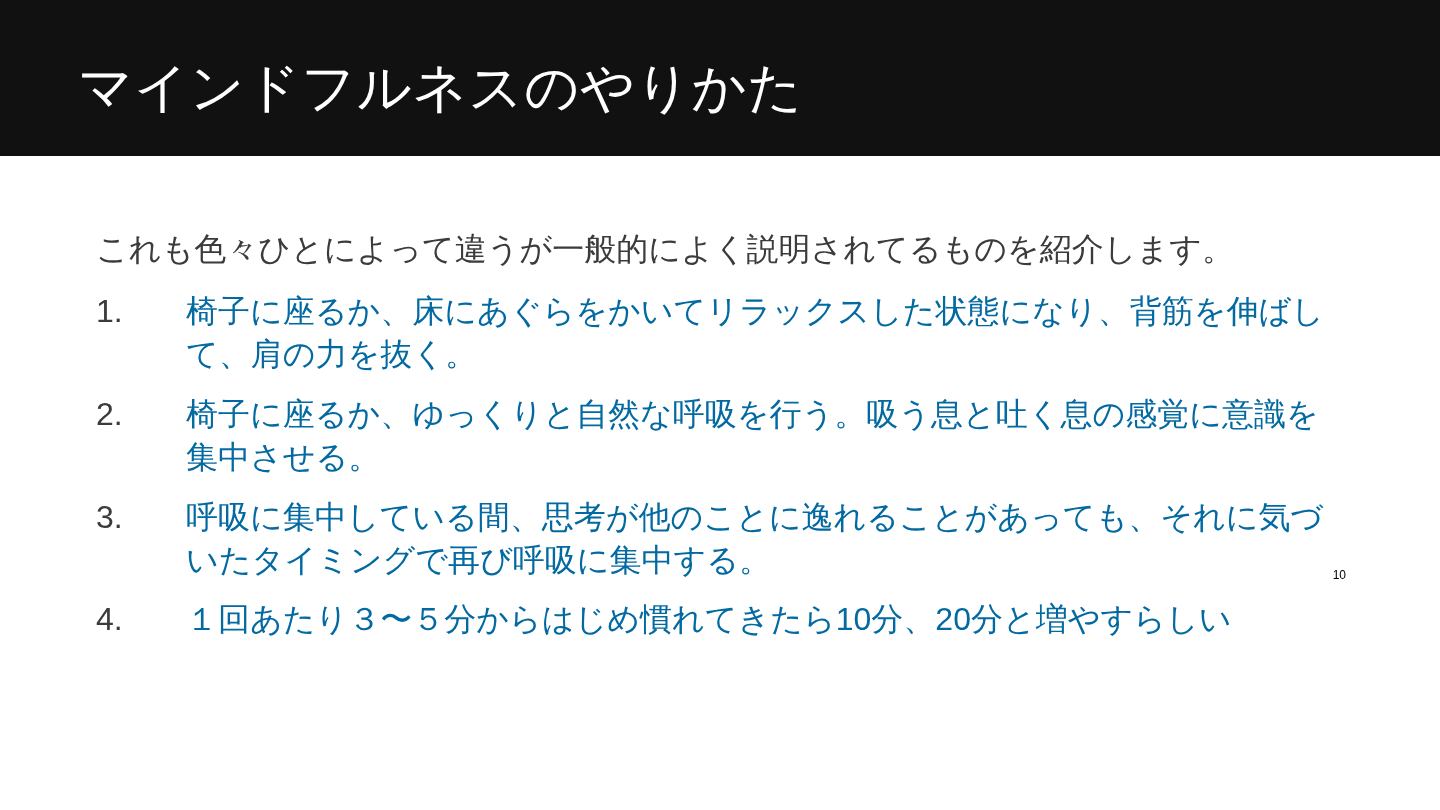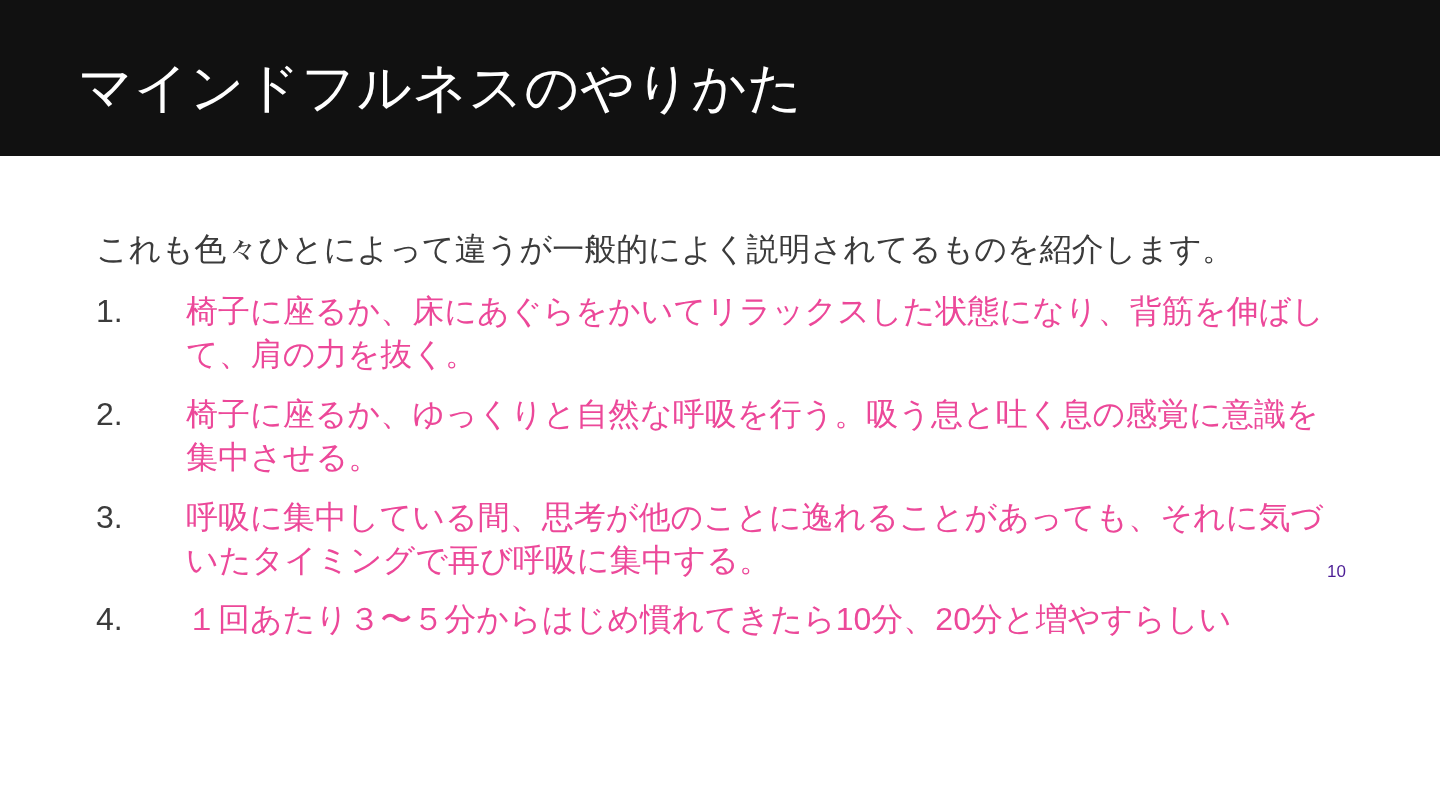--- a/index.html
+++ b/index.html
@@ -65,28 +65,28 @@
     flex: 0 0 auto;
     width: 90px;
     font-size: 32px;
     line-height: 1.34;
     color: #3b3b3b;
   }
   .num-body {
     flex: 1 1 auto;
     font-size: 32px;
     line-height: 1.34;
-    color: #ec4899;
+    color: #0369a1;
   }
   .page-number {
     position: absolute;
     right: 94px;
     bottom: 28px;
-    font-size: 17px;
-    color: #4c1d95;
+    font-size: 12px;
+    color: #000000;
   }
 </style>
 </head>
 <body>
 
 <div class="slide">
 
   <div class="title-band"></div>
   <div class="title-text">マインドフルネスのやりかた</div>
 

